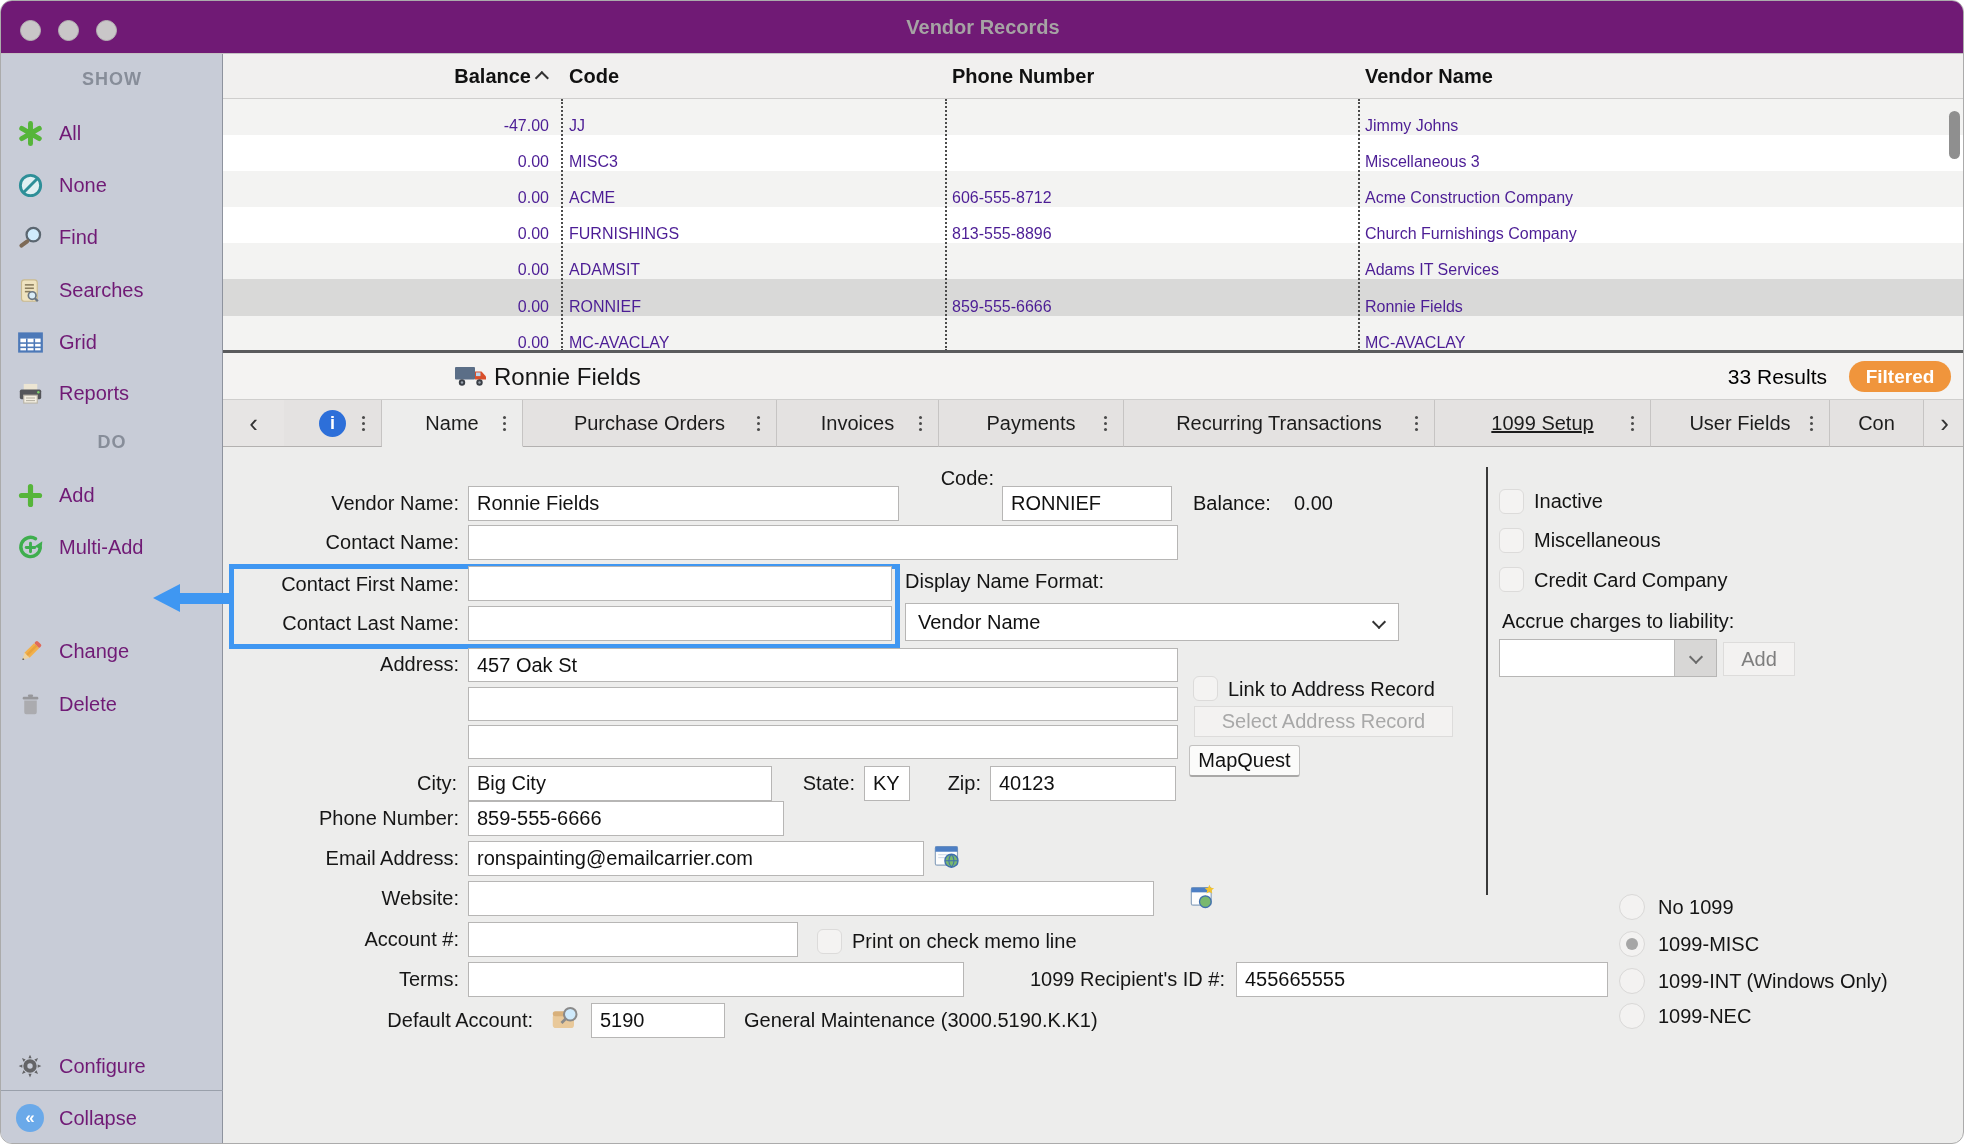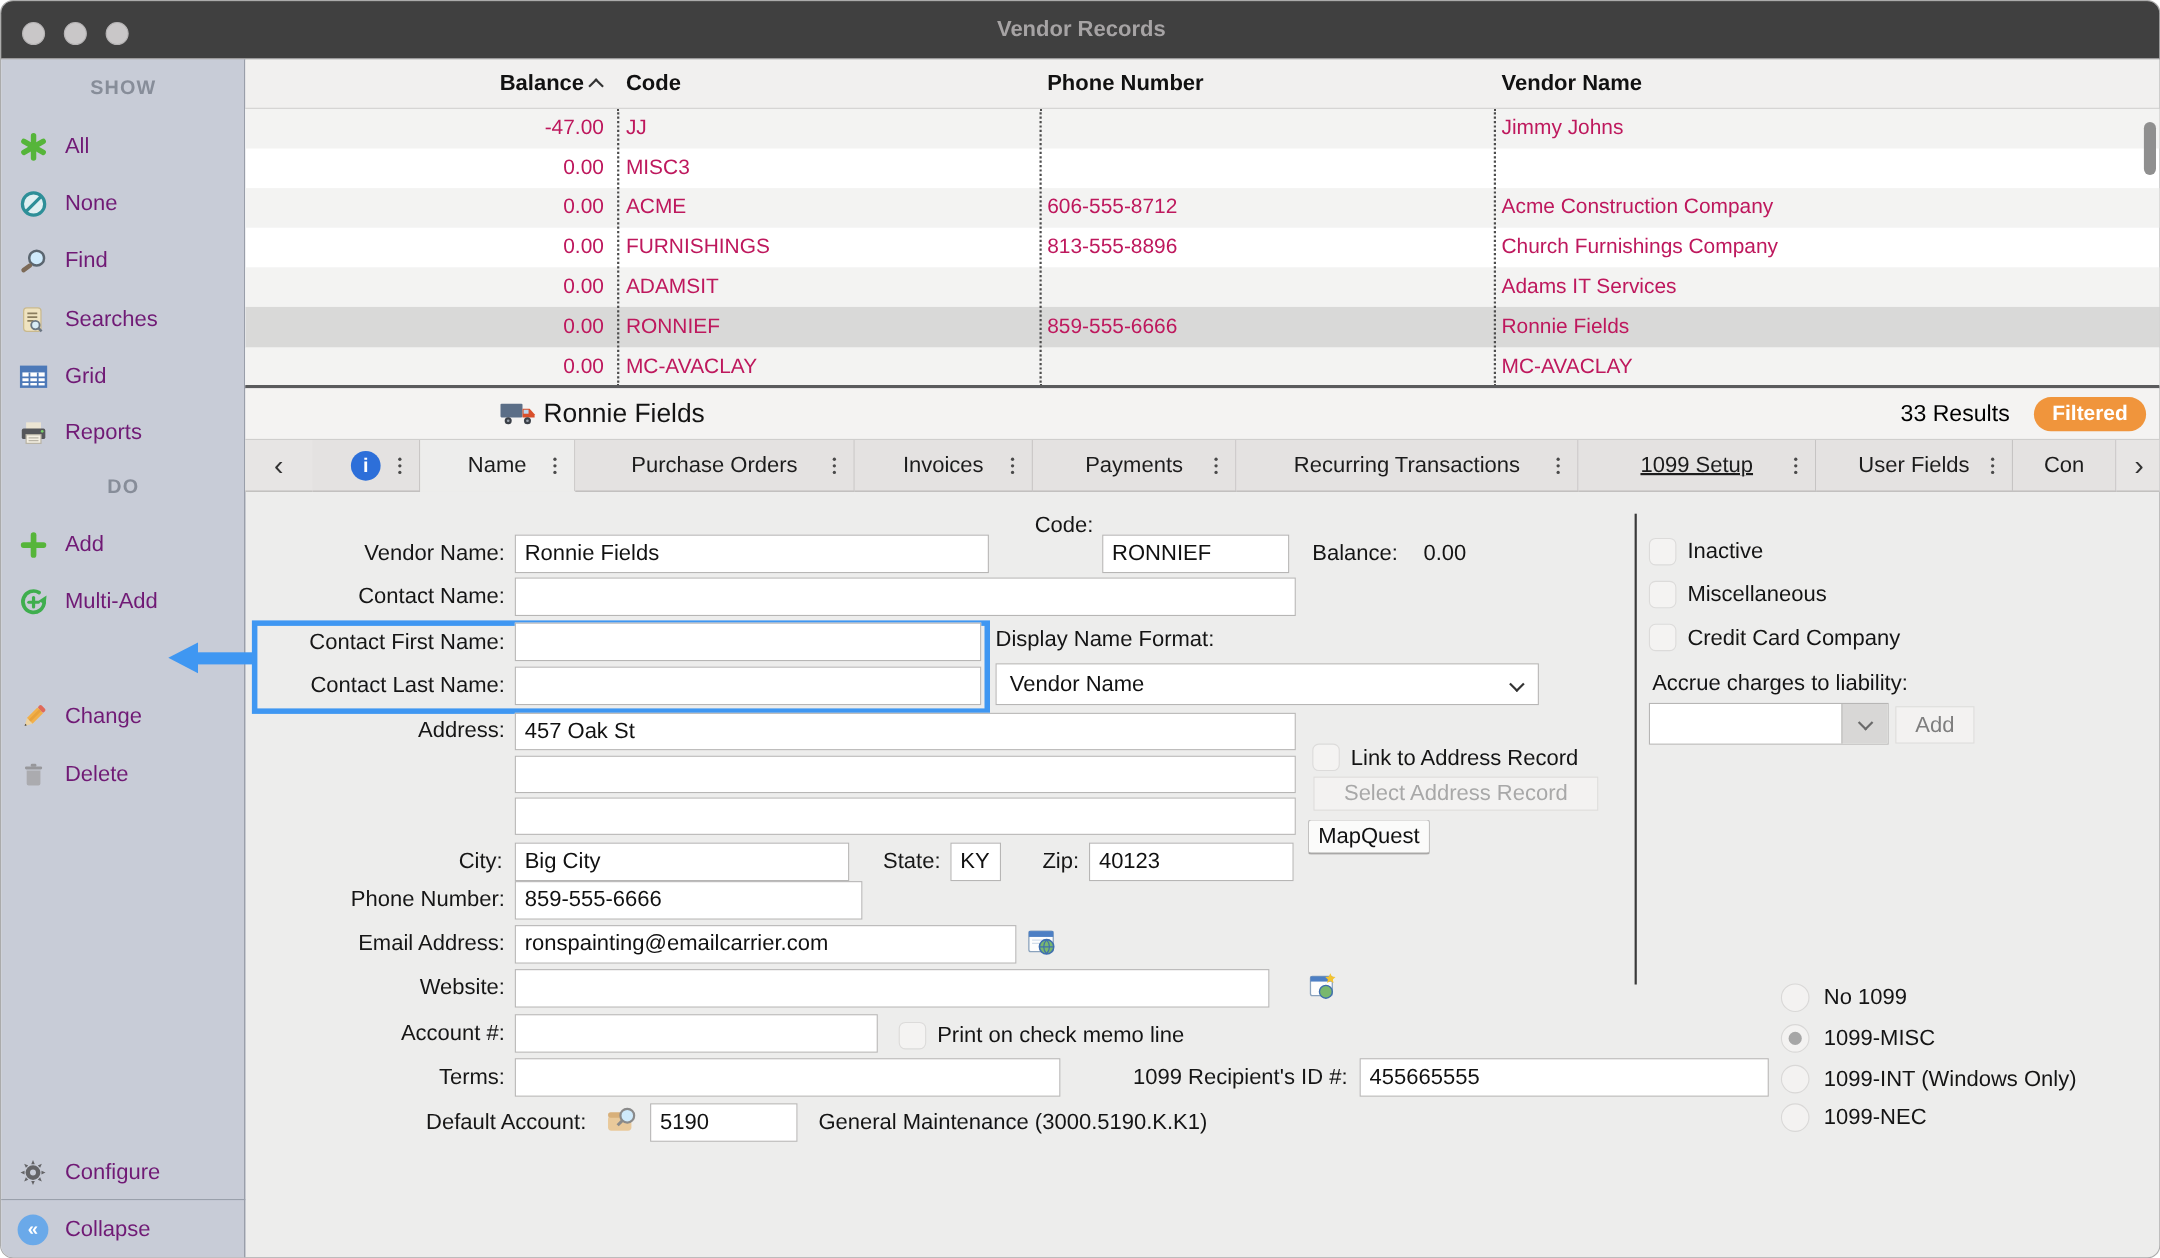--- a/index.html
+++ b/index.html
@@ -1,21 +1,21 @@
 <!DOCTYPE html>
 <html><head>
 <meta charset="utf-8">
 <style>
   html,body{margin:0;padding:0;background:#ffffff;}
   *{box-sizing:border-box;font-family:"Liberation Sans","DejaVu Sans",sans-serif;}
   #window{position:relative;width:1964px;height:1144px;background:#ededec;border-radius:12px;overflow:hidden;border:1px solid #ababab;}
   .abs{position:absolute;}
 
   
-  #titlebar{left:0;top:0;width:1964px;height:53px;background:#404040;border-bottom:1px solid #c4c2c3;}
+  #titlebar{left:0;top:0;width:1964px;height:53px;background:#701a75;border-bottom:1px solid #c4c2c3;}
   .light{position:absolute;top:19px;width:21px;height:21px;border-radius:50%;background:#c9c7c8;border:1px solid #b5b3b4;}
   #win-title{position:absolute;left:0;top:0;width:100%;height:53px;line-height:53px;text-align:center;color:#a6a3a4;font-weight:bold;font-size:20px;}
 
   
   #sidebar{left:0;top:53px;width:222px;height:1091px;background:#c8ccd7;border-right:1px solid #8e939e;}
   .sb-head{position:absolute;left:0;width:222px;text-align:center;color:#878d99;font-weight:bold;font-size:18px;letter-spacing:1px;}
   .sb-item{position:absolute;left:14px;height:34px;display:flex;align-items:center;gap:14px;cursor:default;}
   .sb-item .ic{width:30px;height:30px;display:flex;align-items:center;justify-content:center;flex:0 0 30px;}
   .sb-item .lb{font-size:20px;color:#701a75;white-space:nowrap;}
   #sb-sep{left:0;top:1036px;width:222px;height:1px;background:#9aa0ab;}
@@ -23,21 +23,21 @@
 
   
   #tbl-header{left:222px;top:53px;width:1742px;height:45px;background:#f1f0ef;border-bottom:1px solid #cfcecd;display:flex;font-weight:bold;font-size:20px;color:#111;}
   .th{display:flex;align-items:center;}
   .th-balance{width:338px;justify-content:flex-end;padding-right:12px;gap:8px;}
   .th-code{width:384px;padding-left:8px;}
   .th-phone{width:413px;padding-left:7px;}
   .th-vendor{width:607px;padding-left:7px;}
   .caret-up{width:10px;height:10px;border-left:2px solid #333;border-top:2px solid #333;transform:rotate(45deg) translateY(3px);}
   #tbl-body{left:222px;top:98px;width:1742px;height:252px;overflow:hidden;background:#fff;}
-  .trow{display:flex;height:36.1px;font-size:19px;color:#be185d;align-items:center;}
+  .trow{display:flex;height:36.1px;font-size:16px;color:#4c1d95;align-items:flex-end;}
   .trow:nth-child(odd){background:#f3f3f2;}
   .trow.selected{background:#d9d9d8;}
   .td{display:flex;align-items:center;overflow:hidden;white-space:nowrap;}
   .td-balance{width:338px;justify-content:flex-end;padding-right:12px;}
   .td-code{width:384px;padding-left:8px;}
   .td-phone{width:413px;padding-left:7px;}
   .td-vendor{width:607px;padding-left:7px;}
   .vdots{position:absolute;top:98px;height:252px;width:0;border-left:2px dotted #4c4c4c;}
   #tbl-bottom{left:222px;top:349px;width:1742px;height:3px;background:#5a5b5d;}
   #scroll-thumb{left:1948px;top:110px;width:11px;height:48px;border-radius:6px;background:#8f8f8f;}
@@ -268,20 +268,21 @@
     <div class="trow">
       <div class="td td-balance">-47.00</div>
       <div class="td td-code">JJ</div>
       <div class="td td-phone"></div>
       <div class="td td-vendor">Jimmy Johns</div>
     </div>
     <div class="trow">
       <div class="td td-balance">0.00</div>
       <div class="td td-code">MISC3</div>
       <div class="td td-phone"></div>
+      <div class="td td-vendor">Miscellaneous 3</div>
     </div>
     <div class="trow">
       <div class="td td-balance">0.00</div>
       <div class="td td-code">ACME</div>
       <div class="td td-phone">606-555-8712</div>
       <div class="td td-vendor">Acme Construction Company</div>
     </div>
     <div class="trow">
       <div class="td td-balance">0.00</div>
       <div class="td td-code">FURNISHINGS</div>

